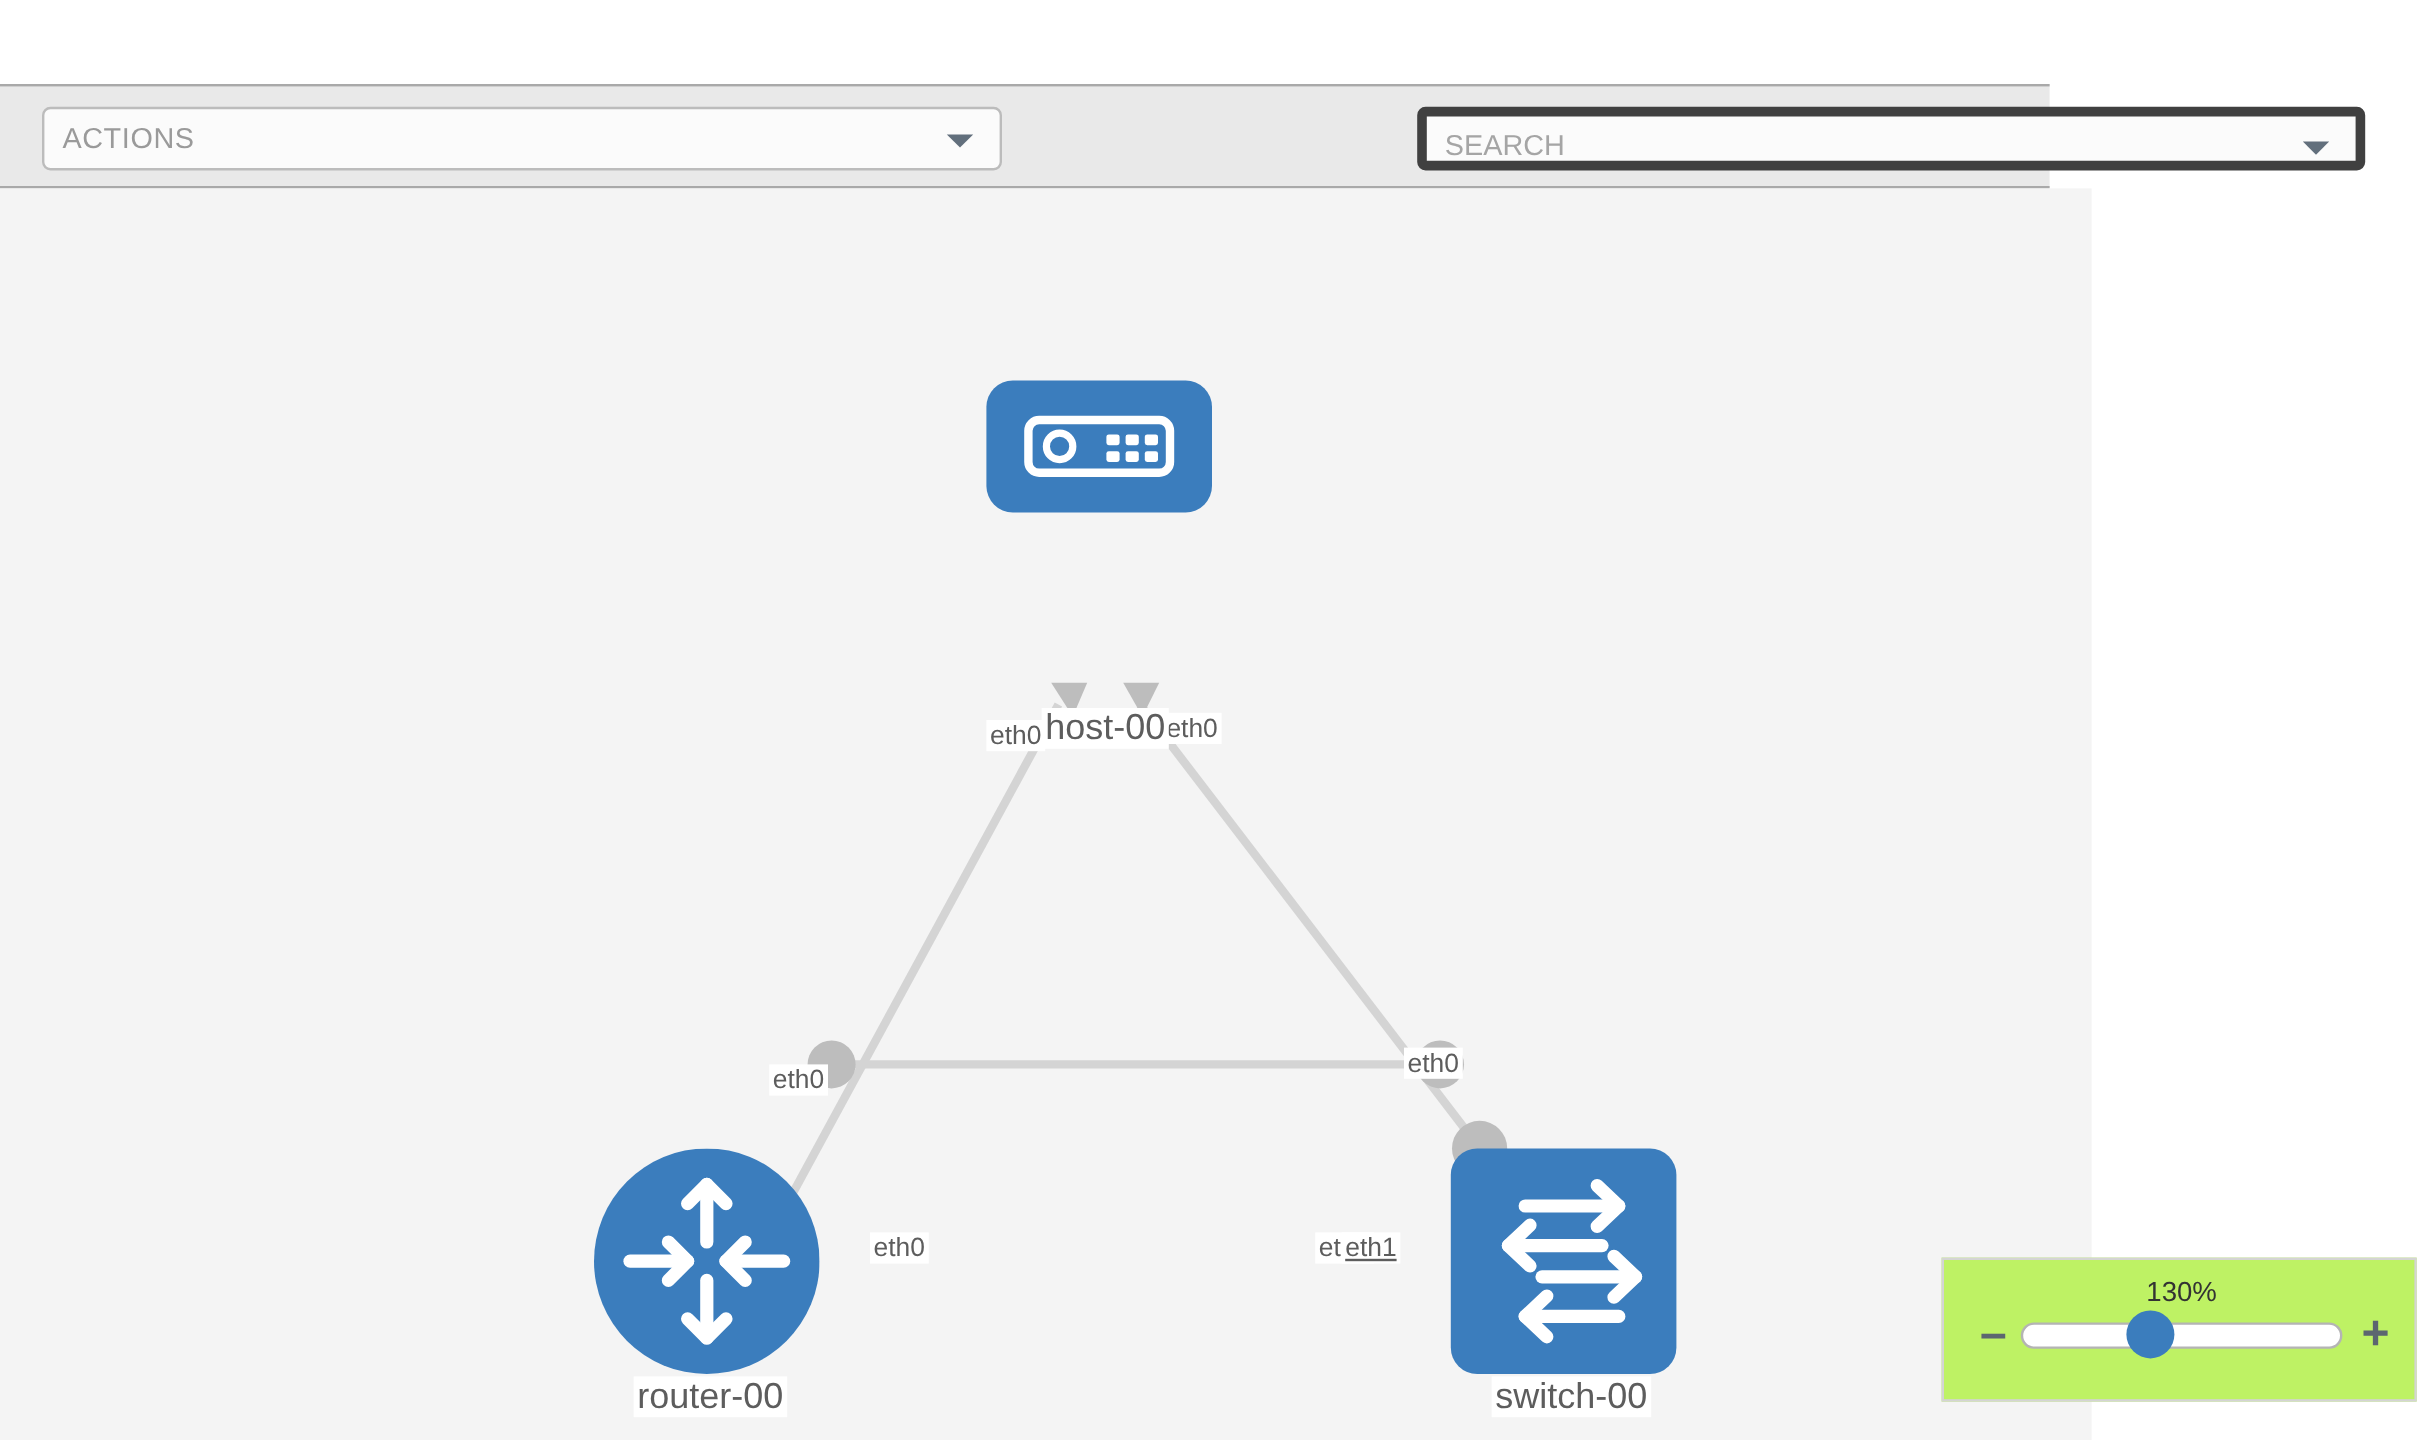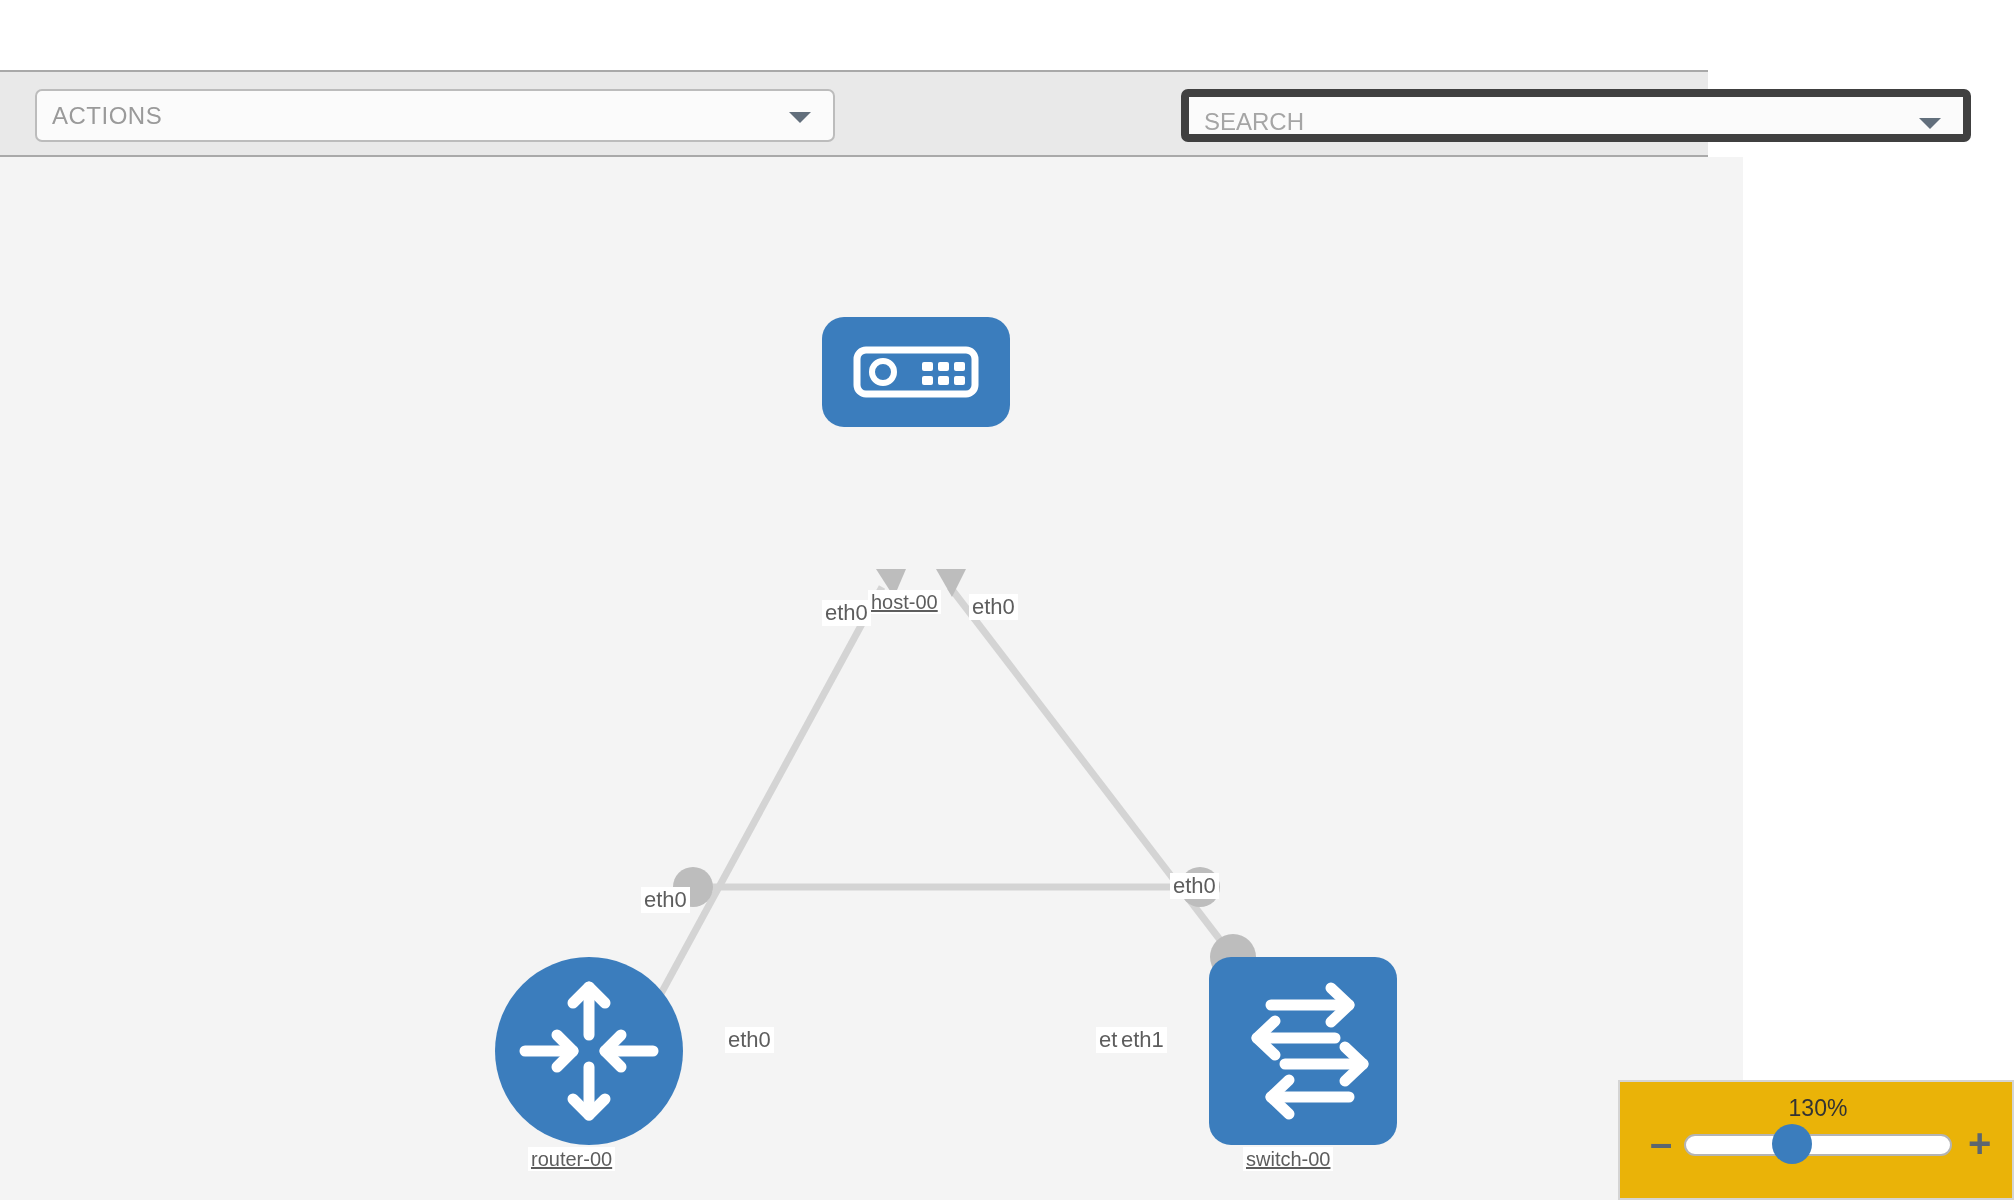--- a/index.html
+++ b/index.html
@@ -145,31 +145,31 @@
   }
 
   .label {
     position: absolute;
     background: #ffffff;
     color: #5d5d5d;
     white-space: nowrap;
     line-height: 1;
     padding: 2px 3px;
   }
-  .label.node-name { font-size: 20px; text-decoration: underline; }
+  .label.node-name { font-size: 30px; }
   .label.iface     { font-size: 22px; }
 
   
   .zoom-panel {
     position: absolute;
     left: 1618px;
-    top: 1080px;
+    top: 1048px;
     width: 396px;
     height: 120px;
-    background: #eab308;
+    background: #bef264;
     border: 2px solid #d4d4d4;
   }
   .zoom-level {
     position: absolute;
     top: 13px;
     left: 0;
     width: 396px;
     text-align: center;
     font-size: 23px;
     color: #333333;
@@ -320,21 +320,21 @@
         </g>
       </svg>
     </div>
 
     <span class="label iface" style="left:822px; top:443px;">eth0</span>
     <span class="label iface" style="left:969px; top:437px;">eth0</span>
     <span class="label iface" style="left:641px; top:730px;">eth0</span>
     <span class="label iface" style="left:1170px; top:716px;">eth0</span>
     <span class="label iface" style="left:725px; top:870px;">eth0</span>
     <span class="label iface" style="left:1096px; top:870px;">eth0</span>
-    <span class="label iface" style="left:1118px; top:870px;">eth1</span>
+    <span class="label iface" style="left:1118px; top:870px;text-decoration:underline;">eth1</span>
 
     <span class="label node-name" style="left:868px; top:433px;">host-00</span>
     <span class="label node-name" style="left:528px; top:990px;">router-00</span>
     <span class="label node-name" style="left:1243px; top:990px;">switch-00</span>
 
   </div>
 
   <div class="zoom-panel">
     <div class="zoom-level">130%</div>
     <div class="zoom-minus">–</div>

